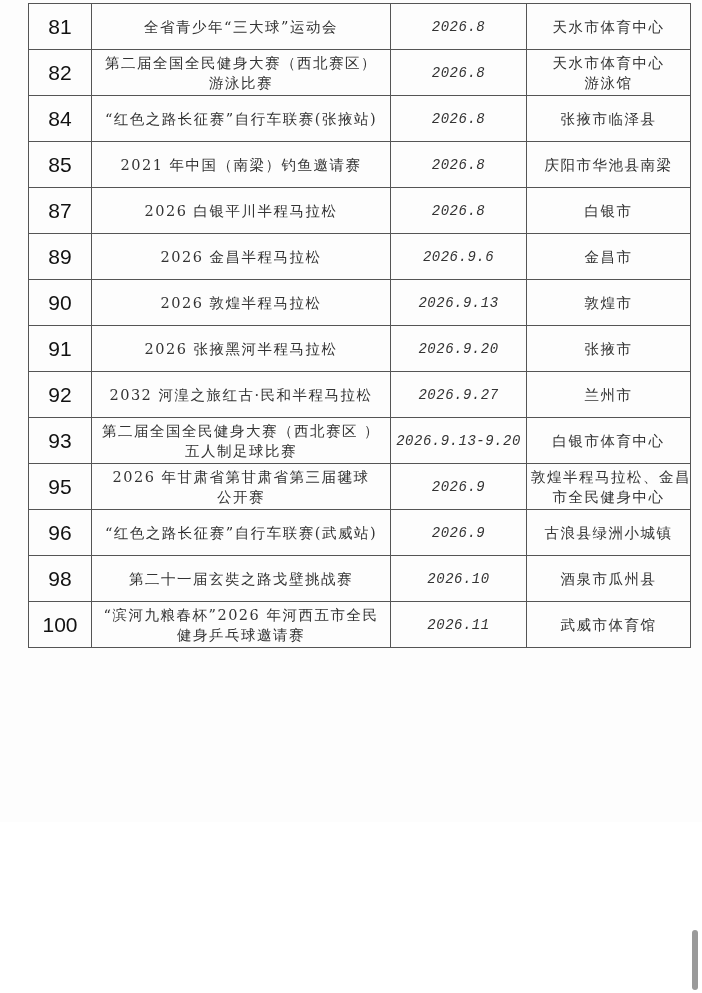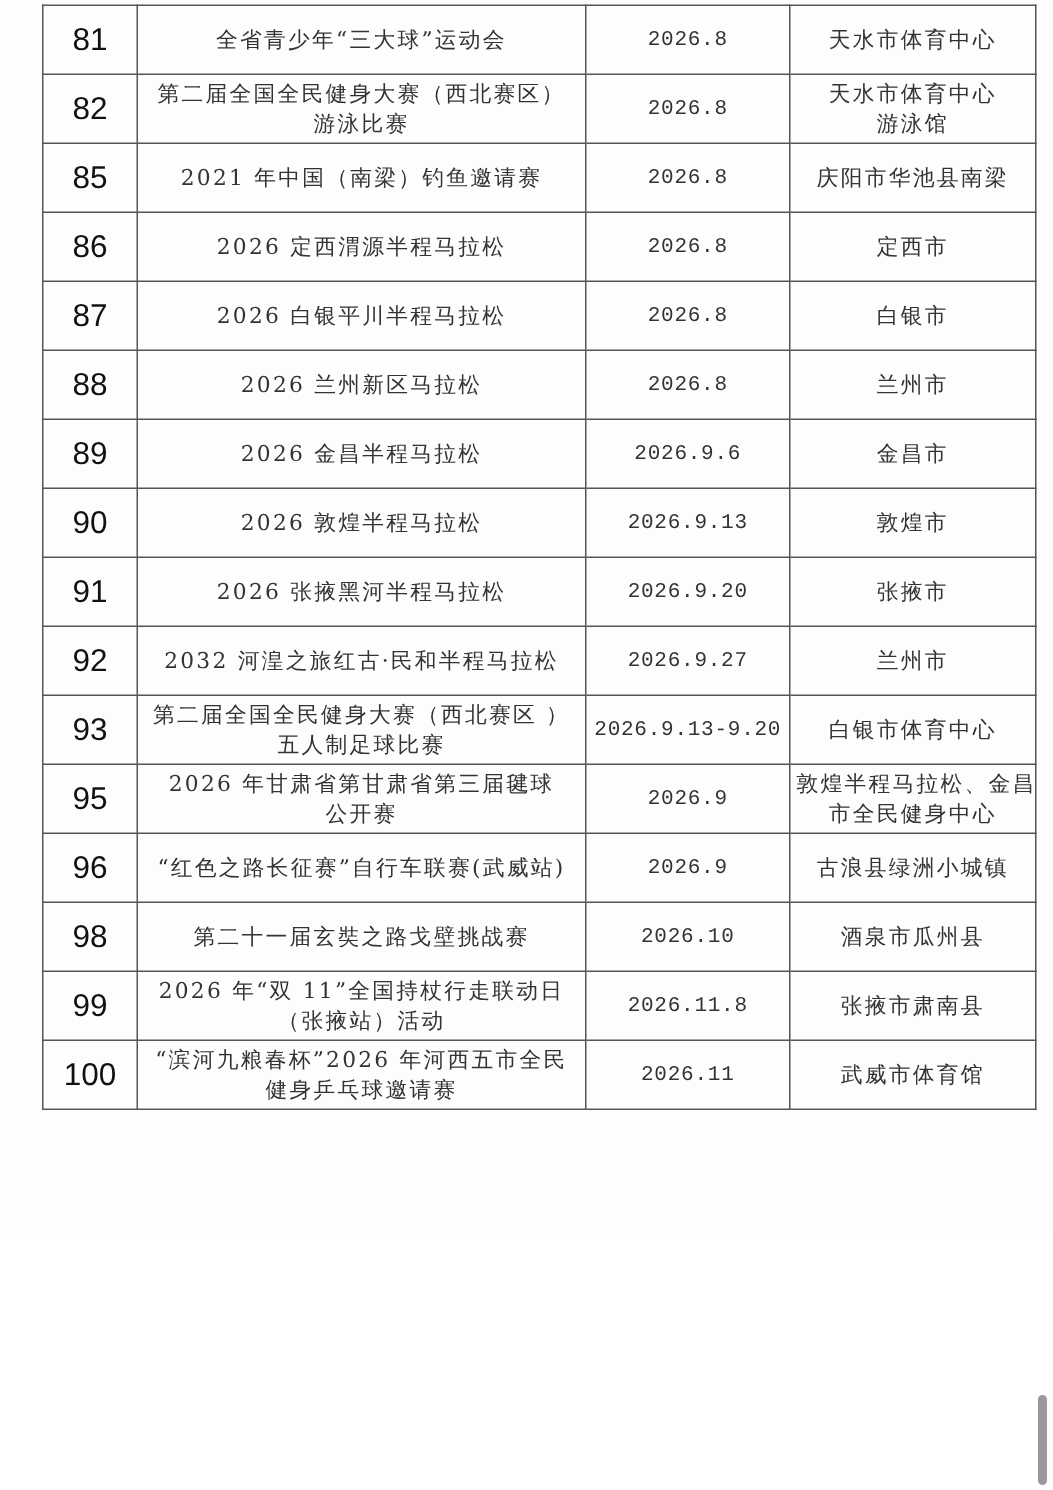--- a/index.html
+++ b/index.html
@@ -50,20 +50,21 @@
     td.no {
       font-family: "Liberation Sans", "DejaVu Sans", sans-serif;
       font-size: 21px !important;
       letter-spacing: 0 !important;
       color: #111 !important;
     }
     td.date {
       font-family: "Liberation Mono", "DejaVu Sans Mono", monospace;
       font-size: 14px !important;
       letter-spacing: 0.5px !important;
+      font-style: italic;
     }
     td.name .line, td.venue .line {
       display: block;
       white-space: nowrap;
     }
     .scrollbar {
       position: absolute;
       left: 692px;
       top: 930px;
       width: 6px;
@@ -100,57 +101,47 @@
             <span class="line">第二届全国全民健身大赛（西北赛区）</span>
             <span class="line">游泳比赛</span>
           </td>
           <td class="date">2026.8</td>
           <td class="venue">
             <span class="line">天水市体育中心</span>
             <span class="line">游泳馆</span>
           </td>
         </tr>
         <tr>
+          <td class="no">84</td>
+          <td class="name">
+            <span class="line">“红色之路长征赛”自行车联赛(张掖站)</span>
+          </td>
+          <td class="date">2026.8</td>
+          <td class="venue">
+            <span class="line">张掖市临泽县</span>
+          </td>
+        </tr>
+        <tr>
           <td class="no">85</td>
           <td class="name">
             <span class="line">2021 年中国（南梁）钓鱼邀请赛</span>
           </td>
           <td class="date">2026.8</td>
           <td class="venue">
             <span class="line">庆阳市华池县南梁</span>
           </td>
         </tr>
         <tr>
-          <td class="no">86</td>
-          <td class="name">
-            <span class="line">2026 定西渭源半程马拉松</span>
-          </td>
-          <td class="date">2026.8</td>
-          <td class="venue">
-            <span class="line">定西市</span>
-          </td>
-        </tr>
-        <tr>
           <td class="no">87</td>
           <td class="name">
             <span class="line">2026 白银平川半程马拉松</span>
           </td>
           <td class="date">2026.8</td>
           <td class="venue">
             <span class="line">白银市</span>
-          </td>
-        </tr>
-        <tr>
-          <td class="no">88</td>
-          <td class="name">
-            <span class="line">2026 兰州新区马拉松</span>
-          </td>
-          <td class="date">2026.8</td>
-          <td class="venue">
-            <span class="line">兰州市</span>
           </td>
         </tr>
         <tr>
           <td class="no">89</td>
           <td class="name">
             <span class="line">2026 金昌半程马拉松</span>
           </td>
           <td class="date">2026.9.6</td>
           <td class="venue">
             <span class="line">金昌市</span>
@@ -220,31 +211,20 @@
           </td>
         </tr>
         <tr>
           <td class="no">98</td>
           <td class="name">
             <span class="line">第二十一届玄奘之路戈壁挑战赛</span>
           </td>
           <td class="date">2026.10</td>
           <td class="venue">
             <span class="line">酒泉市瓜州县</span>
-          </td>
-        </tr>
-        <tr>
-          <td class="no">99</td>
-          <td class="name">
-            <span class="line">2026 年“双 11”全国持杖行走联动日</span>
-            <span class="line">（张掖站）活动</span>
-          </td>
-          <td class="date">2026.11.8</td>
-          <td class="venue">
-            <span class="line">张掖市肃南县</span>
           </td>
         </tr>
         <tr>
           <td class="no">100</td>
           <td class="name">
             <span class="line">“滨河九粮春杯”2026 年河西五市全民</span>
             <span class="line">健身乒乓球邀请赛</span>
           </td>
           <td class="date">2026.11</td>
           <td class="venue">

